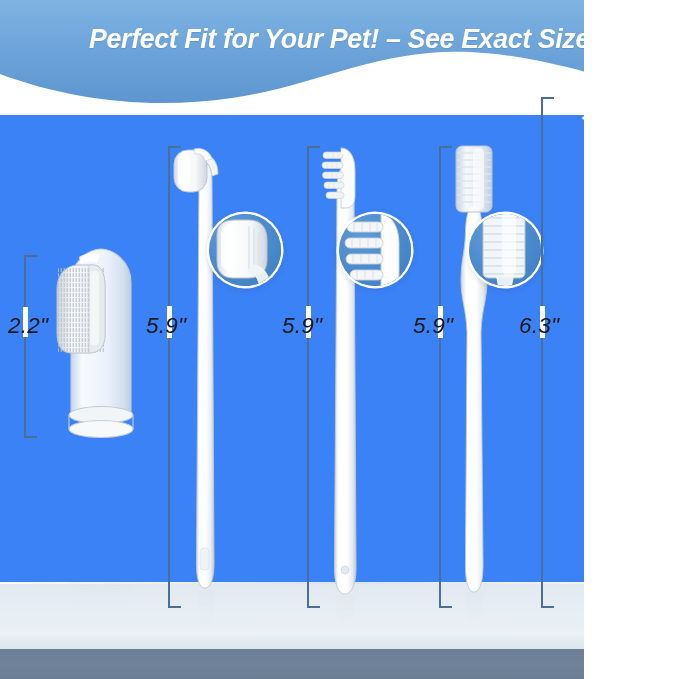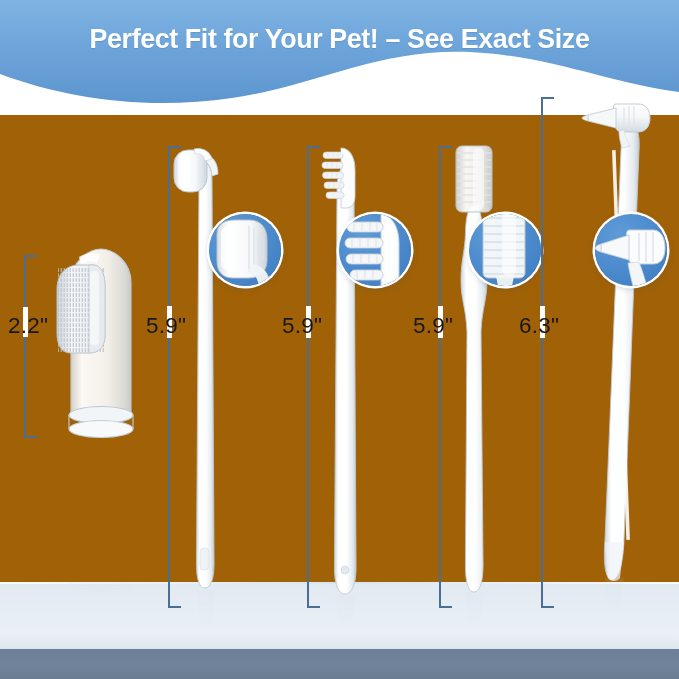--- a/index.html
+++ b/index.html
@@ -1,18 +1,18 @@
 <!DOCTYPE html>
 <html><head>
 <meta charset="utf-8">
 <style>
   html,body{margin:0;padding:0;background:#fff;}
   body{width:679px;height:679px;overflow:hidden;
        font-family:"Liberation Sans","DejaVu Sans",sans-serif;}
-  #stage{position:relative;width:679px;height:679px;background:#a16207;overflow:hidden;}
+  #stage{position:relative;width:584px;height:679px;background:#3b82f6;overflow:hidden;font-style:italic;}
 
   
   #header{position:absolute;left:0;top:0;width:679px;height:115px;overflow:hidden;}
   #header-bg{position:absolute;left:0;top:0;width:679px;height:115px;}
   #header-title{position:absolute;left:0;top:22px;width:679px;text-align:center;
       color:#ffffff;font-size:28.5px;font-weight:bold;letter-spacing:-0.4px;
       font-family:"Liberation Sans","DejaVu Sans",sans-serif;
       transform:scaleX(0.94);transform-origin:50% 50%;white-space:nowrap;
       text-shadow:0 1px 1px rgba(40,80,130,.18);}
 

